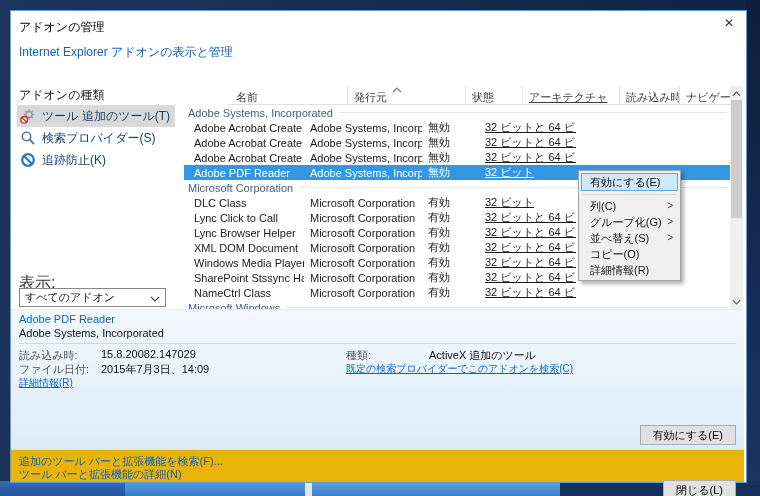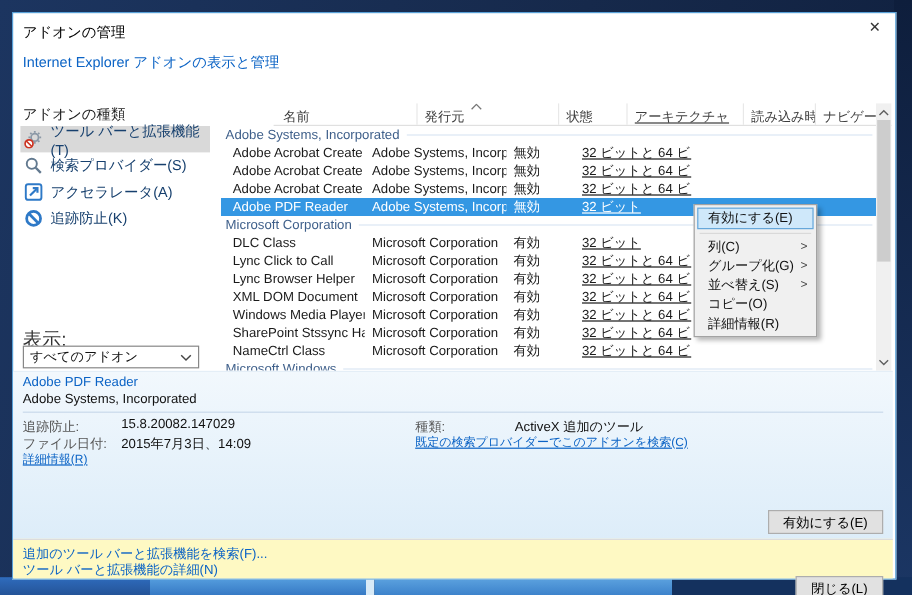--- a/index.html
+++ b/index.html
@@ -53,21 +53,21 @@
   .d-name{position:absolute;left:8px;top:3px;font-size:11px;color:#0b63c5;}
   .d-pub{position:absolute;left:8px;top:17px;font-size:11px;color:#111;}
   .d-line{position:absolute;left:8px;right:8px;top:33px;height:1px;background:#c9d9ea;}
   .d-lbl{position:absolute;font-size:11px;color:#555;}
   .d-val{position:absolute;font-size:11px;color:#111;}
   .d-link{position:absolute;font-size:10px;color:#0b63c5;text-decoration:underline;}
   .enable-btn{position:absolute;right:8px;top:115px;height:20px;}
   .btn{background:#e1e1e1;border:1px solid #adadad;font-size:11px;color:#000;display:flex;
     align-items:center;justify-content:center;padding:0 12px;box-sizing:border-box;cursor:default;}
 
-  .footer{position:absolute;left:0;bottom:0;width:733px;height:33px;background:#fef9c3;border-top:1px solid #dcdcdc;box-sizing:border-box;}
+  .footer{position:absolute;left:0;bottom:0;width:733px;height:33px;background:#eab308;border-top:1px solid #dcdcdc;box-sizing:border-box;}
   .f-link1{position:absolute;left:8px;top:4px;font-size:11px;color:#0b63c5;}
   .f-link2{position:absolute;left:8px;top:17px;font-size:11px;color:#0b63c5;}
   .close-btn{position:absolute;right:8px;top:5px;height:21px;min-width:56px;margin-top:25px;}
 
   .context-menu{position:absolute;left:578px;top:170px;width:97px;background:#f0f0f0;border:1px solid #a3a3a3;
     box-shadow:3px 3px 4px rgba(0,0,0,0.3);padding:2px;z-index:10;}
   .menu-item{position:relative;height:16px;line-height:16px;padding-left:9px;font-size:11px;color:#111;white-space:nowrap;}
   .menu-item.highlighted{background:#cfe8fa;border:1px solid #66a7da;padding-left:8px;}
   .menu-sep{height:1px;background:#d9d9d9;margin:3px 2px;}
   .menu-arrow{position:absolute;right:5px;top:0;font-size:10px;color:#444;}
@@ -100,36 +100,28 @@
                 <line x1="3.7" y1="6.5" x2="5.2" y2="6.5"></line>
                 <line x1="12.8" y1="6.5" x2="14.3" y2="6.5"></line>
                 <line x1="5.2" y1="2.7" x2="6.3" y2="3.8"></line>
                 <line x1="11.7" y1="9.2" x2="12.8" y2="10.3"></line>
                 <line x1="12.8" y1="2.7" x2="11.7" y2="3.8"></line>
                 <line x1="6.3" y1="9.2" x2="5.2" y2="10.3"></line>
               </g>
               <circle cx="4.2" cy="11.8" r="3.3" fill="#fff" stroke="#cc3322" stroke-width="1.4"></circle>
               <line x1="1.9" y1="9.5" x2="6.5" y2="14.1" stroke="#cc3322" stroke-width="1.4"></line>
             </svg></span>
-          <span>ツール バーと拡張機能(T)</span>
+          <span>ツール 追加のツール(T)</span>
         </div>
         <div class="side-item">
           <span class="side-icon"><svg width="16" height="16" viewBox="0 0 16 16">
               <circle cx="6.5" cy="6.5" r="4.2" fill="none" stroke="#62798f" stroke-width="1.6"></circle>
               <line x1="9.8" y1="9.8" x2="14" y2="14" stroke="#62798f" stroke-width="2"></line>
             </svg></span>
           <span>検索プロバイダー(S)</span>
-        </div>
-        <div class="side-item">
-          <span class="side-icon"><svg width="16" height="16" viewBox="0 0 16 16">
-              <rect x="1.5" y="1.5" width="13" height="13" rx="2" fill="#fff" stroke="#2e79c7" stroke-width="1.6"></rect>
-              <path d="M5 11 L10.5 5.5" stroke="#2e79c7" stroke-width="1.8" fill="none"></path>
-              <path d="M7.3 4.8 h3.9 v3.9" fill="none" stroke="#2e79c7" stroke-width="1.8"></path>
-            </svg></span>
-          <span>アクセラレータ(A)</span>
         </div>
         <div class="side-item">
           <span class="side-icon"><svg width="16" height="16" viewBox="0 0 16 16">
               <circle cx="8" cy="8" r="5.8" fill="none" stroke="#2e79c7" stroke-width="2.3"></circle>
               <line x1="4" y1="4" x2="12" y2="12" stroke="#2e79c7" stroke-width="2.3"></line>
             </svg></span>
           <span>追跡防止(K)</span>
         </div>
       </div>
 
@@ -266,21 +258,21 @@
               <polyline points="1,1 5,5 9,1" fill="none" stroke="#606060" stroke-width="1.3"></polyline>
             </svg>
           </div>
       </div>
     </div>
 
     <div class="details">
       <div class="d-name">Adobe PDF Reader</div>
       <div class="d-pub">Adobe Systems, Incorporated</div>
       <div class="d-line"></div>
-      <div class="d-lbl" style="left:8px;top:38px;">追跡防止:</div>
+      <div class="d-lbl" style="left:8px;top:38px;">読み込み時:</div>
       <div class="d-val" style="left:90px;top:38px;">15.8.20082.147029</div>
       <div class="d-lbl" style="left:335px;top:38px;">種類:</div>
       <div class="d-val" style="left:418px;top:38px;">ActiveX 追加のツール</div>
       <div class="d-lbl" style="left:8px;top:52px;">ファイル日付:</div>
       <div class="d-val" style="left:90px;top:52px;">2015年7月3日、14:09</div>
       <div class="d-link" style="left:335px;top:52px;">既定の検索プロバイダーでこのアドオンを検索(C)</div>
       <div class="d-link" style="left:8px;top:66px;">詳細情報(R)</div>
       <div class="btn enable-btn">有効にする(E)</div>
     </div>
 

